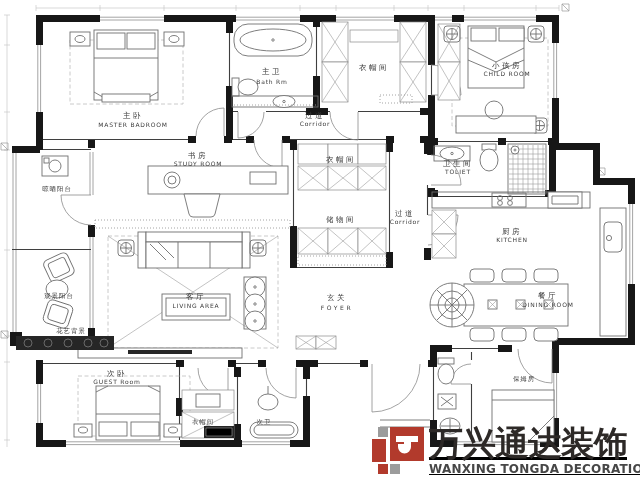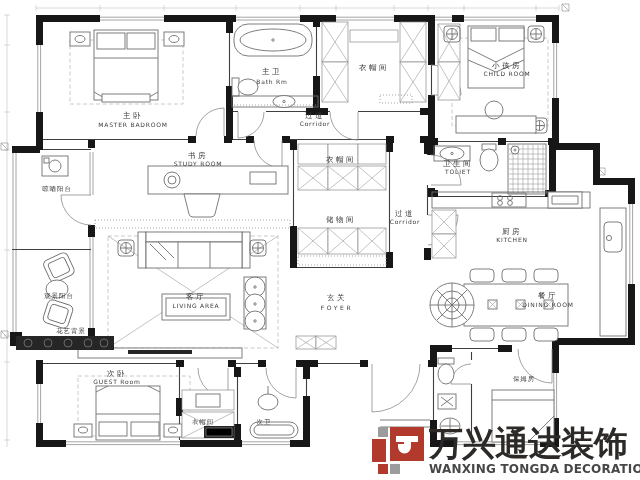--- a/index.html
+++ b/index.html
@@ -18,21 +18,21 @@
   .fn{stroke:#6f6f6f;stroke-width:0.9;fill:none;}
   .hx{stroke:#8a8a8a;stroke-width:0.7;fill:#fff;}
   .hxl{stroke:#9a9a9a;stroke-width:0.6;}
   .arc{stroke:#8b8b8b;stroke-width:0.8;fill:none;}
   .rug{stroke:#bdbdbd;stroke-width:0.8;fill:none;stroke-dasharray:4 2.5;}
   .dot{stroke:#9a9a9a;stroke-width:0.9;stroke-dasharray:1 2;fill:none;}
   .tick{stroke:#c9c9c9;stroke-width:0.7;fill:none;}
   .mark{stroke:#9a9a9a;stroke-width:0.7;fill:none;}
   .dark{fill:#262626;}
   
-  .logo{position:absolute;left:372px;top:424px;width:266px;height:54px;display:flex;align-items:flex-start;}
+  .logo{position:absolute;left:372px;top:424px;width:266px;height:54px;display:flex;align-items:flex-start;text-decoration:underline;}
   .logo-mark{position:relative;width:54px;height:52px;flex:0 0 auto;}
   .logo-mark div{position:absolute;}
   .lm-gray{background:#9c9c9c;}
   .lm-red{background:#b23a2c;}
   .logo-text{margin-left:3px;}
   .logo-zh{font-size:34px;font-weight:bold;color:#2d2927;line-height:38px;letter-spacing:-1px;white-space:nowrap;}
   .logo-en{font-size:12px;font-weight:bold;color:#474747;letter-spacing:0.2px;white-space:nowrap;}
 </style>
 </head>
 <body>

